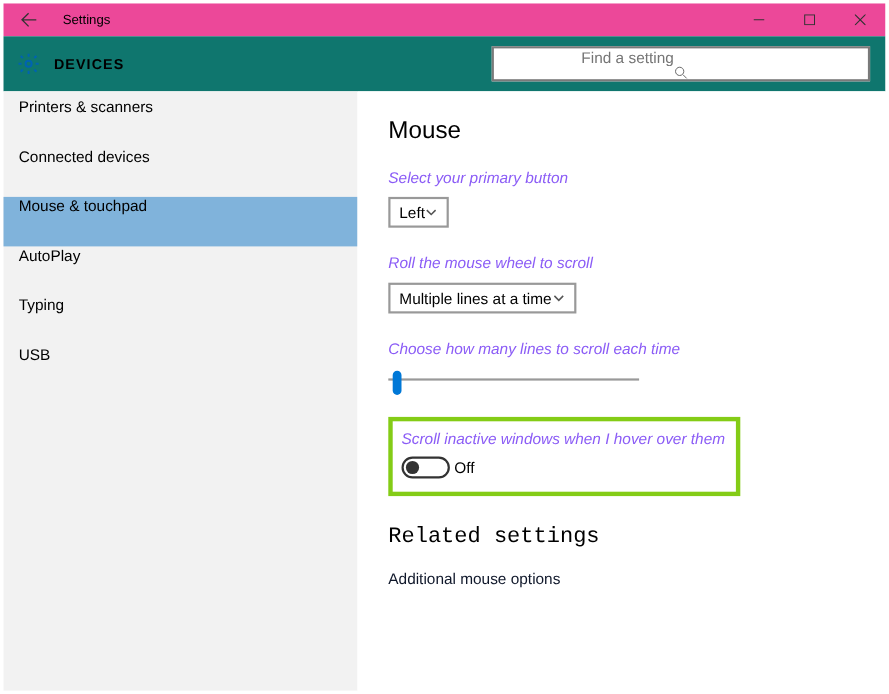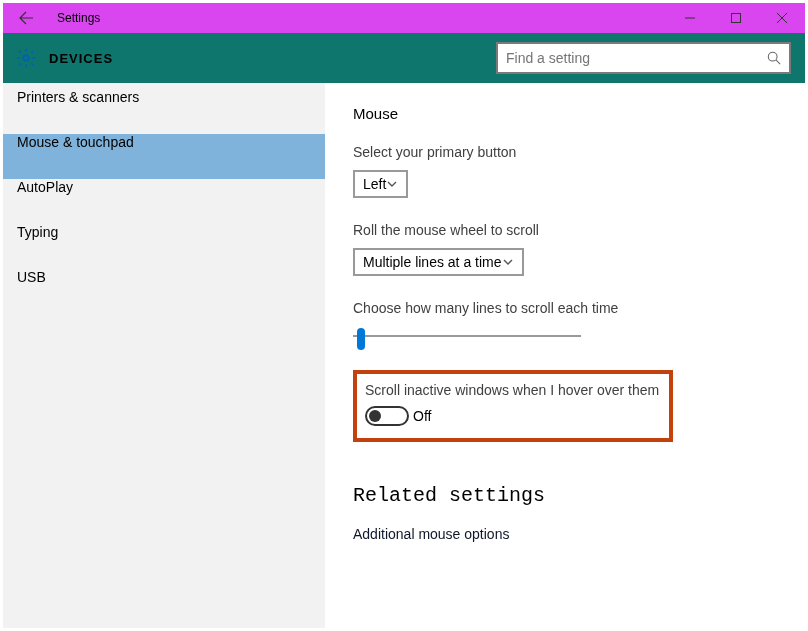--- a/index.html
+++ b/index.html
@@ -1,51 +1,51 @@
 <!DOCTYPE html>
 <html><head>
 <meta charset="utf-8">
 <style>
   * { margin: 0; padding: 0; box-sizing: border-box; font-family: "Segoe UI", Tahoma, sans-serif; }
   body { width: 808px; height: 631px; background: #fff; border: 3px solid #fff; overflow: hidden; }
 
   
-  .titlebar { height: 30px; background: #d946ef; display: flex; align-items: center; }
+  .titlebar { height: 30px; background: #ec4899; display: flex; align-items: center; }
   .titlebar .back { width: 46px; height: 30px; display: flex; align-items: center; justify-content: center; color: #333; }
   .titlebar .title { font-size: 12px; color: #000; margin-left: 8px; }
   .titlebar .spacer { flex: 1; }
   .titlebar .winbtn { width: 46px; height: 30px; display: flex; align-items: center; justify-content: center; color: #333; }
 
   
   .header { height: 50px; background: #0f766e; display: flex; align-items: center; padding: 0 12px; }
   .header .gear { width: 22px; height: 22px; color: #0063b1; margin-right: 12px; }
   .header .cat { font-size: 13px; font-weight: 600; letter-spacing: 1px; color: #000; }
   .header .spacer { flex: 1; }
-  .search { width: 295px; height: 32px; border: 2px solid #7a7a7a; background: #fff; display: flex; align-items: center; padding: 0 8px; margin-right: 2px; }
+  .search { width: 344px; height: 32px; border: 2px solid #7a7a7a; background: #fff; display: flex; align-items: center; padding: 0 8px; margin-right: 2px; flex-direction: column; }
   .search input { border: none; outline: none; flex: 1; font-size: 14px; color: #666; background: transparent; }
   .search .sicon { color: #666; }
 
   
   .body { display: flex; height: calc(100% - 80px); }
   .sidebar { width: 322px; background: #f2f2f2; padding-top: 6px; }
   .sidebar .item { height: 45px; display: flex; align-items: flex-start; padding-left: 14px; font-size: 14px; color: #000; cursor: default; }
   .sidebar .item.active { background: #80b3db; }
 
   .content { flex: 1; background: #fff; padding: 22px 0 0 28px; }
-  .content h1 { font-size: 15px; font-weight: 400; margin-bottom: 22px; }
-  .label { font-size: 14px; color: #404040; margin-bottom: 10px; display: block; }
+  .content h1 { font-size: 22px; font-weight: 400; margin-bottom: 22px; }
+  .label { font-size: 14px; color: #8b5cf6; margin-bottom: 10px; display: block; font-style: italic; }
 
   .select-small { border: 2px solid #999; padding: 4px 8px; font-size: 14px; display: inline-flex; align-items: center; cursor: default; margin-bottom: 24px; }
   .select-small .chev { color: #555; }
 
   .slider-wrap { width: 228px; height: 20px; position: relative; margin-bottom: 24px; }
   .slider-track { position: absolute; top: 9px; left: 0; right: 0; height: 2px; background: #999; }
   .slider-thumb { position: absolute; top: 2px; left: 4px; width: 8px; height: 22px; background: #0078d7; border-radius: 4px; }
 
-  .highlight-box { border: 4px solid #c2410c; padding: 8px 8px 12px 8px; display: inline-block; min-width: 320px; margin-bottom: 42px; }
+  .highlight-box { border: 4px solid #84cc16; padding: 8px 8px 12px 8px; display: inline-block; min-width: 320px; margin-bottom: 26px; }
   .toggle-row { display: flex; align-items: center; gap: 4px; margin-top: 8px; }
   .toggle { width: 44px; height: 20px; border: 2px solid #333; border-radius: 10px; position: relative; display: inline-block; }
   .toggle .knob { position: absolute; left: 2px; top: 2px; width: 12px; height: 12px; background: #333; border-radius: 50%; }
   .toggle-state { font-size: 14px; }
 
   .content h2 { font-size: 20px; font-weight: 400; margin-bottom: 18px; font-family: Liberation Mono, monospace; }
   .link { color: #0f172a; font-size: 14px; cursor: pointer; }
 </style>
 </head>
 <body>
@@ -90,20 +90,23 @@
       </svg>
   </div>
 </div>
 
 <div class="body">
 
   <div class="sidebar">
     <div class="item">
         <span>Printers &amp; scanners</span>
       </div>
+    <div class="item">
+        <span>Connected devices</span>
+      </div>
     <div class="item active">
         <span>Mouse &amp; touchpad</span>
       </div>
     <div class="item">
         <span>AutoPlay</span>
       </div>
     <div class="item">
         <span>Typing</span>
       </div>
     <div class="item">

